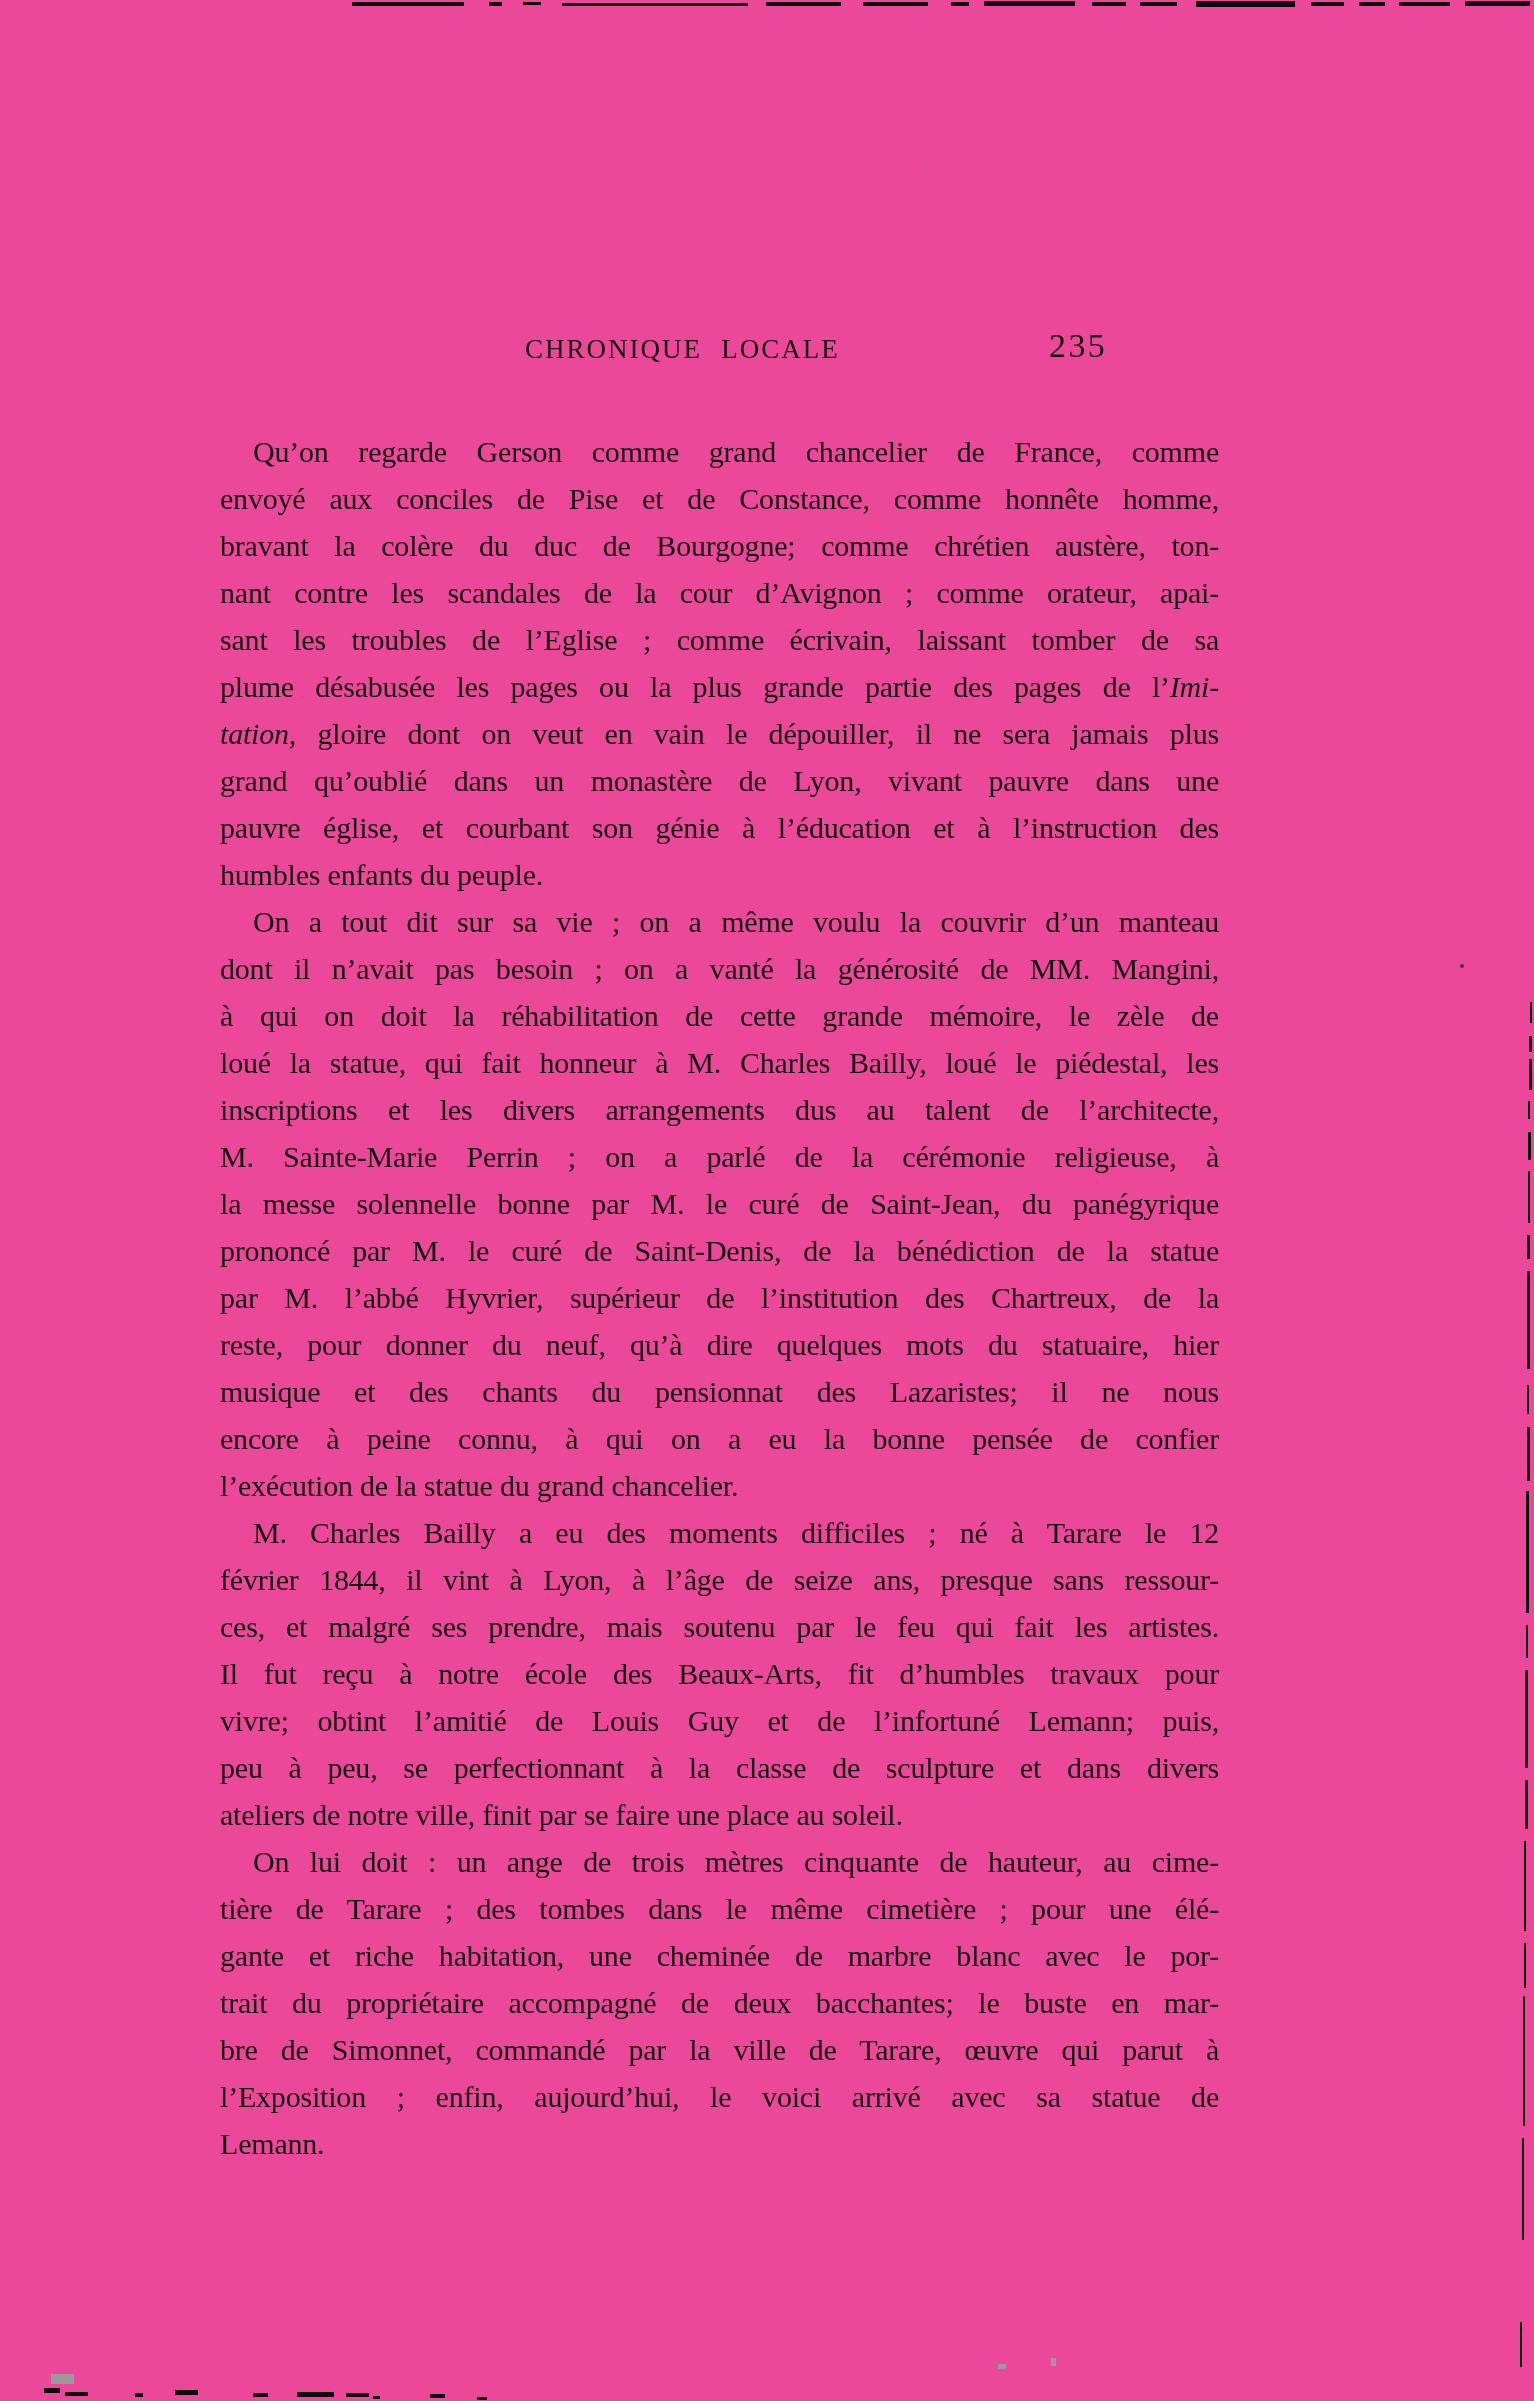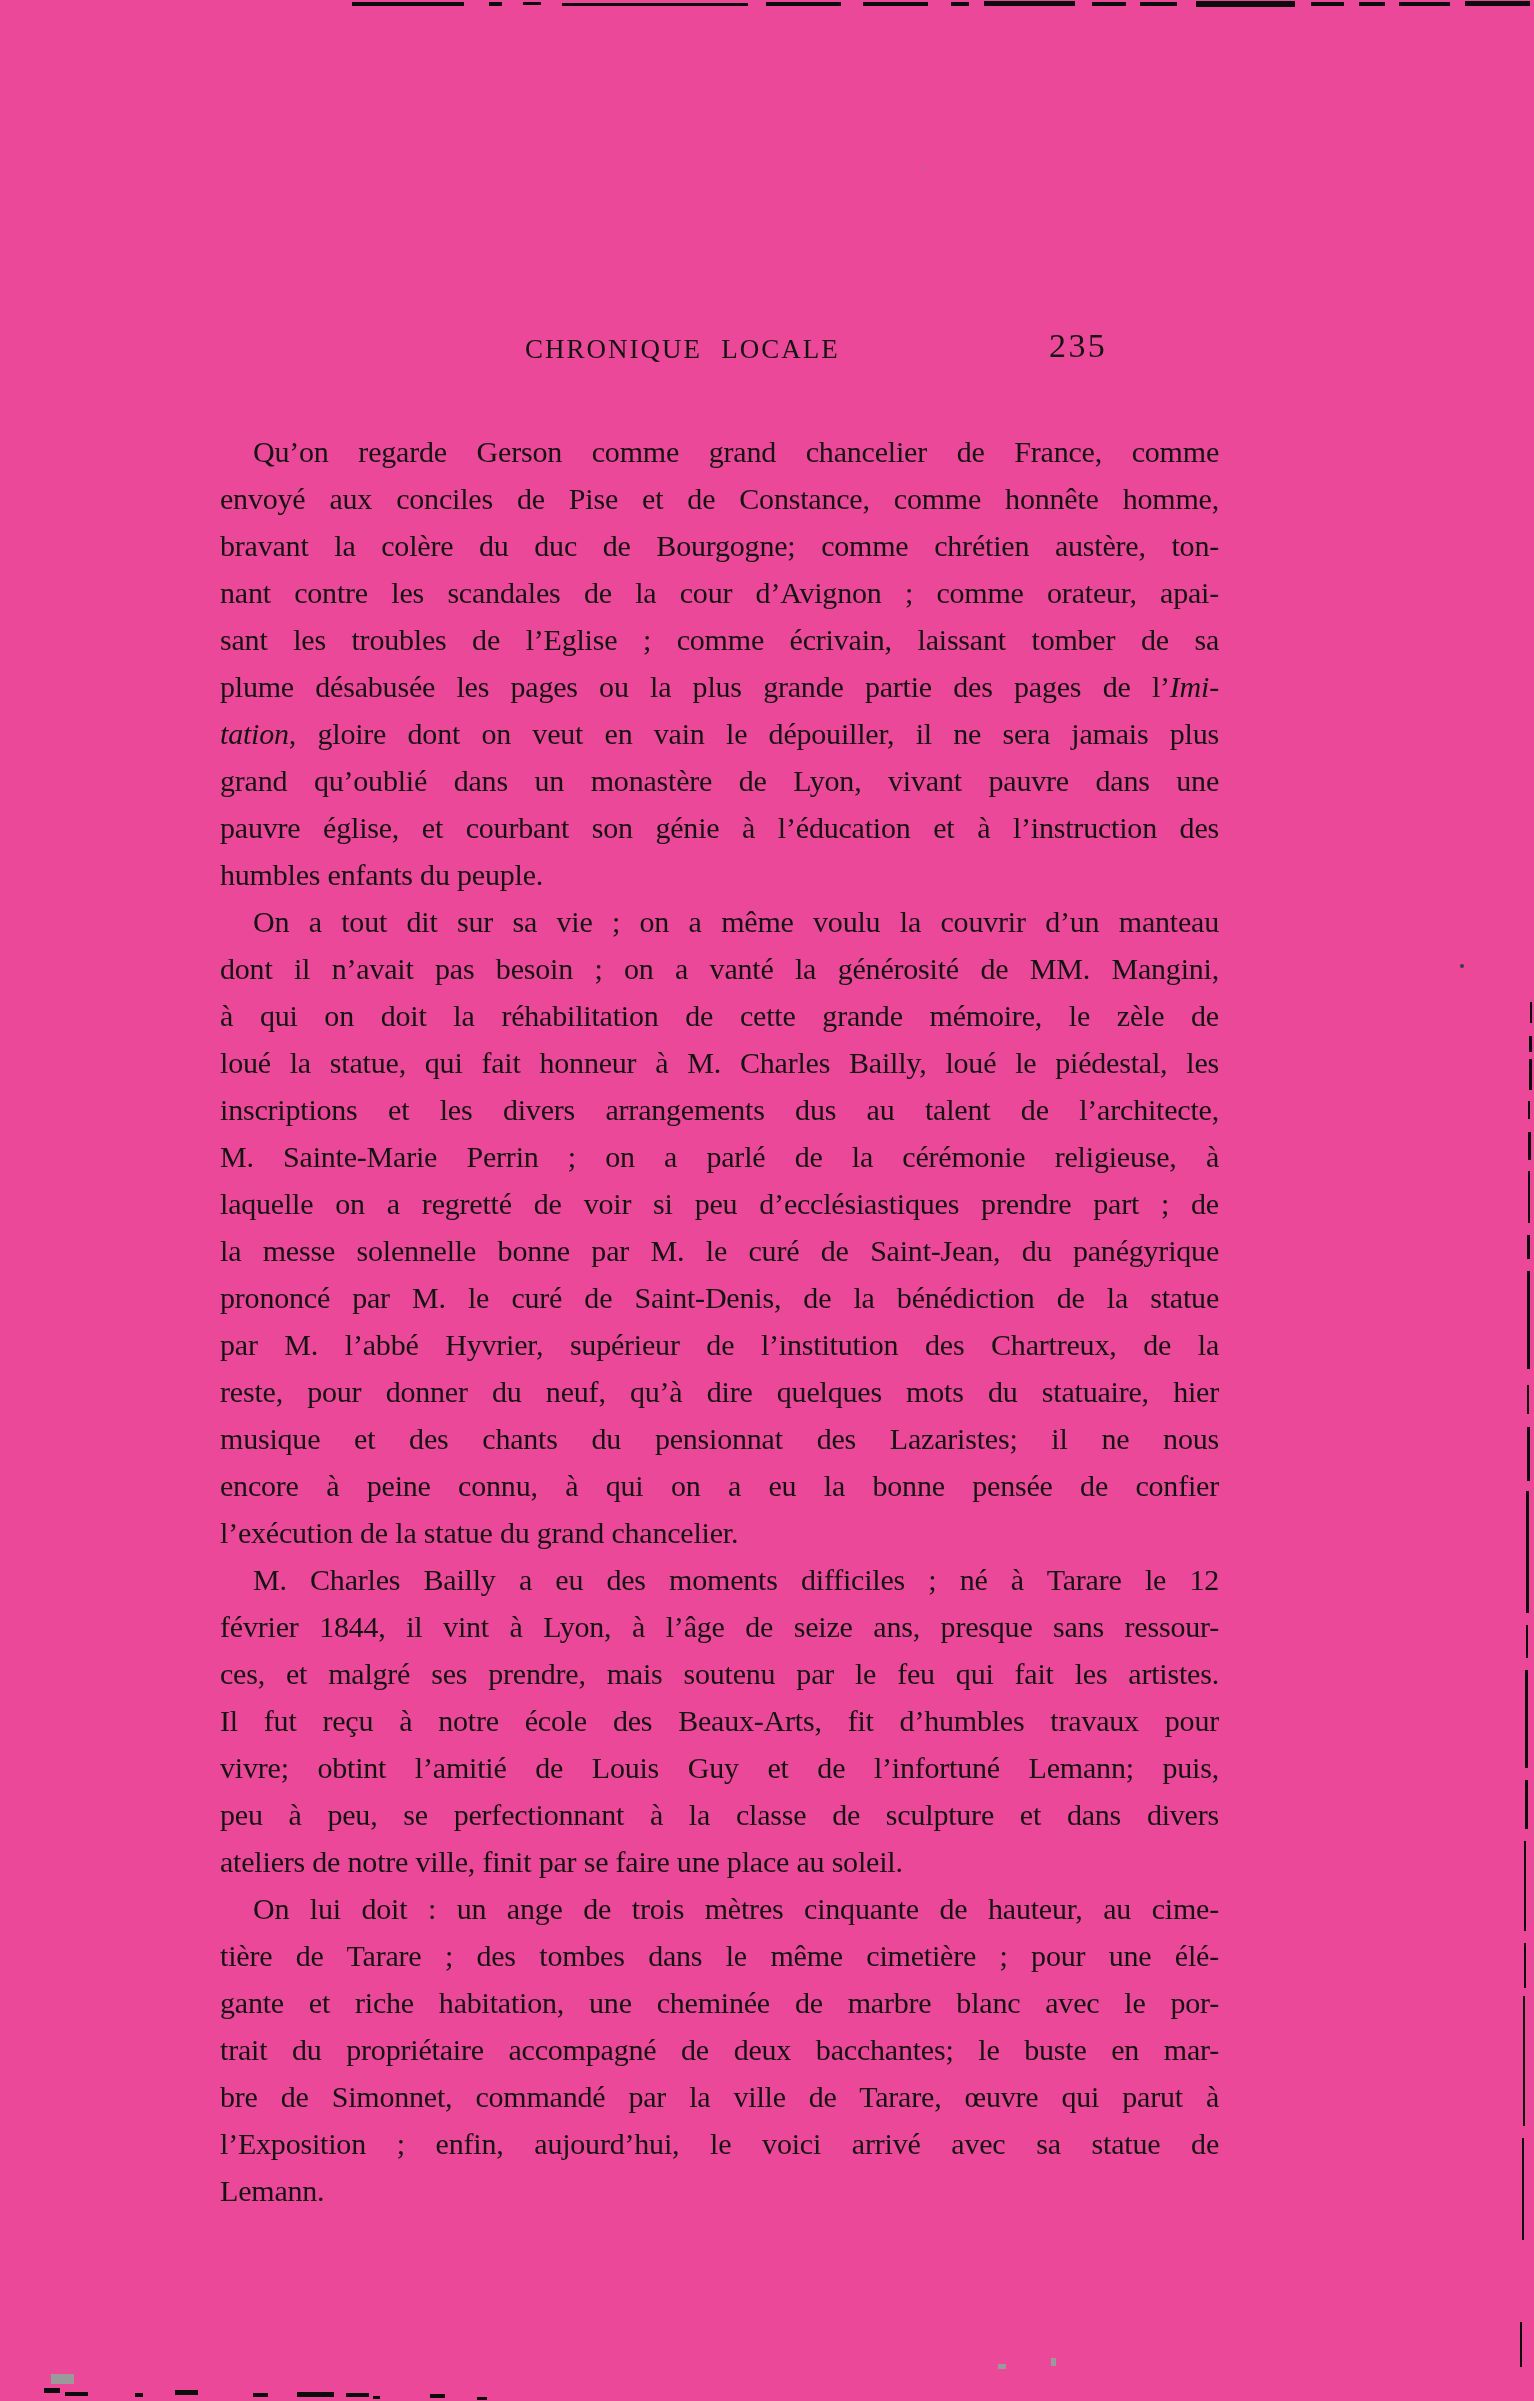--- a/index.html
+++ b/index.html
@@ -59,21 +59,20 @@
       <div class="line"><i>tation</i><span>, gloire dont on veut en vain le dépouiller, il ne sera jamais plus</span></div>
       <div class="line"><span>grand qu’oublié dans un monastère de Lyon, vivant pauvre dans une</span></div>
       <div class="line"><span>pauvre église, et courbant son génie à l’éducation et à l’instruction des</span></div>
       <div class="line last"><span>humbles enfants du peuple.</span></div>
       <div class="line indent"><span>On a tout dit sur sa vie ; on a même voulu la couvrir d’un manteau</span></div>
       <div class="line"><span>dont il n’avait pas besoin ; on a vanté la générosité de MM. Mangini,</span></div>
       <div class="line"><span>à qui on doit la réhabilitation de cette grande mémoire, le zèle de</span></div>
       <div class="line"><span>loué la statue, qui fait honneur à M. Charles Bailly, loué le piédestal, les</span></div>
       <div class="line"><span>inscriptions et les divers arrangements dus au talent de l’architecte,</span></div>
       <div class="line"><span>M. Sainte-Marie Perrin ; on a parlé de la cérémonie religieuse, à</span></div>
-      <div class="line"><span>laquelle on a regretté de voir si peu d’ecclésiastiques prendre part ; de</span></div>
       <div class="line"><span>la messe solennelle bonne par M. le curé de Saint-Jean, du panégyrique</span></div>
       <div class="line"><span>prononcé par M. le curé de Saint-Denis, de la bénédiction de la statue</span></div>
       <div class="line"><span>par M. l’abbé Hyvrier, supérieur de l’institution des Chartreux, de la</span></div>
       <div class="line"><span>reste, pour donner du neuf, qu’à dire quelques mots du statuaire, hier</span></div>
       <div class="line"><span>musique et des chants du pensionnat des Lazaristes; il ne nous</span></div>
       <div class="line"><span>encore à peine connu, à qui on a eu la bonne pensée de confier</span></div>
       <div class="line last"><span>l’exécution de la statue du grand chancelier.</span></div>
       <div class="line indent"><span>M. Charles Bailly a eu des moments difficiles ; né à Tarare le 12</span></div>
       <div class="line"><span>février 1844, il vint à Lyon, à l’âge de seize ans, presque sans ressour-</span></div>
       <div class="line"><span>ces, et malgré ses prendre, mais soutenu par le feu qui fait les artistes.</span></div>

